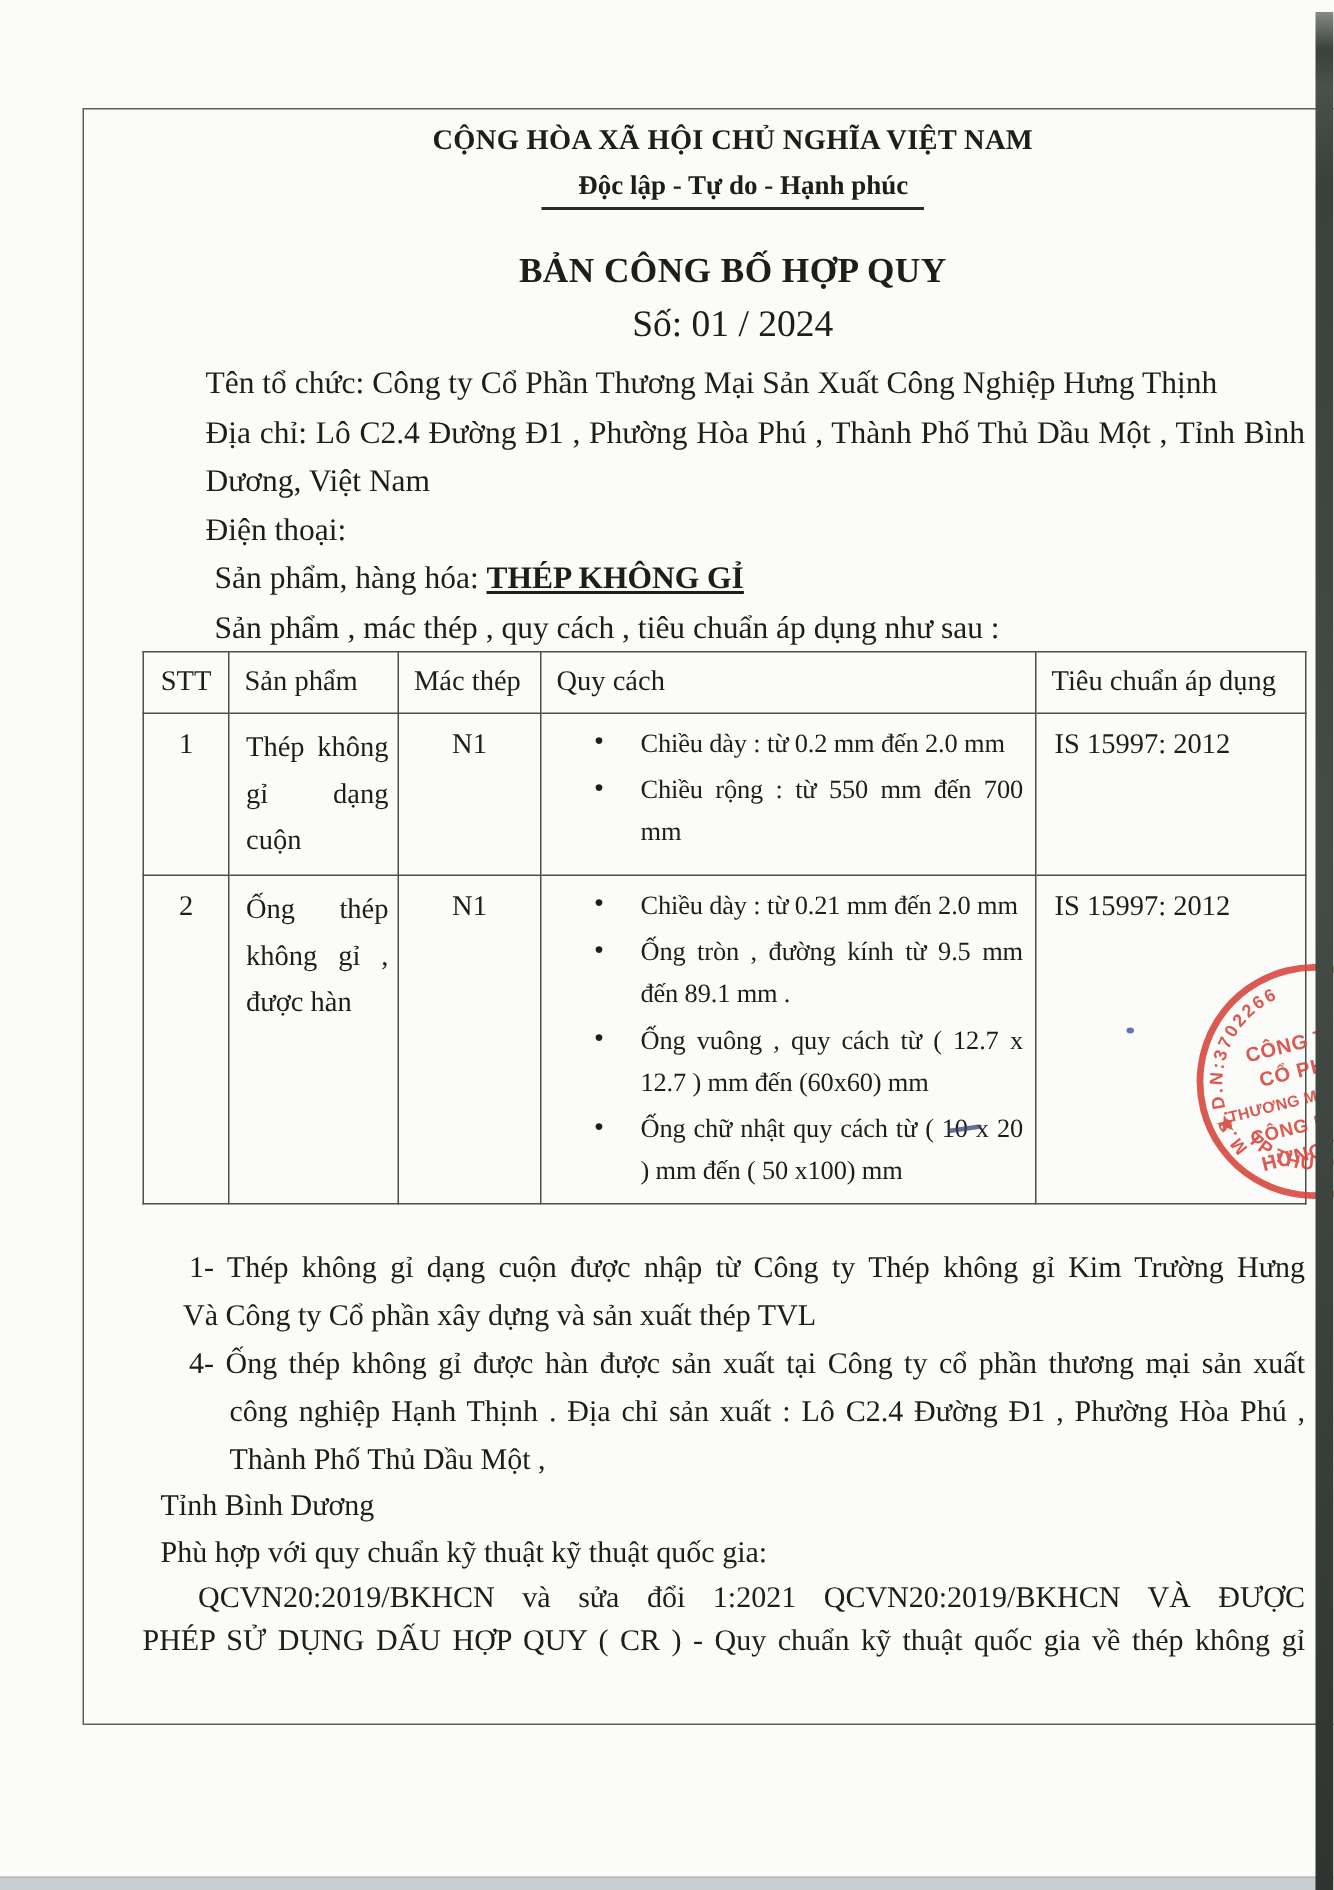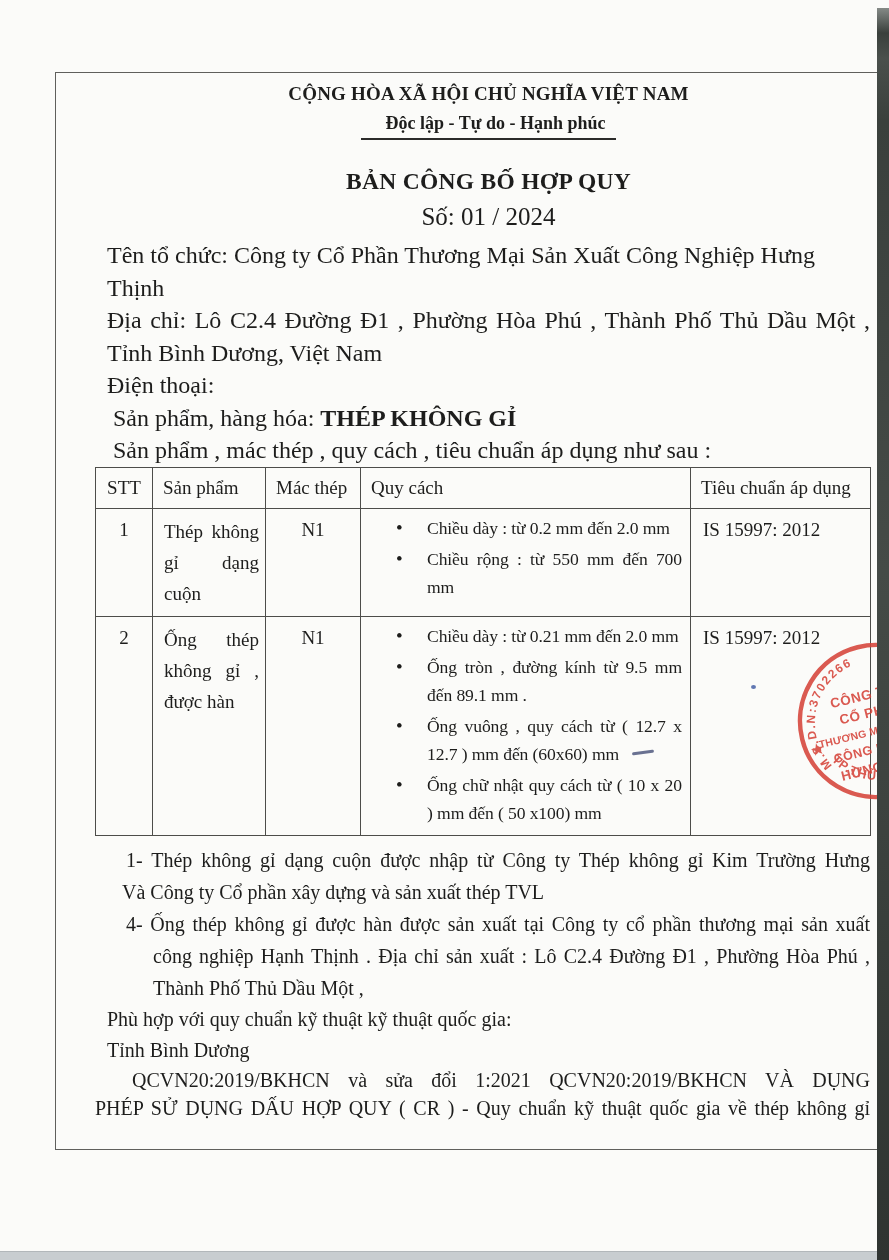--- a/index.html
+++ b/index.html
@@ -17,25 +17,25 @@
   .center { text-align:center; }
   .motto1 { font-size:19px; font-weight:bold; line-height:26px; letter-spacing:.2px; }
   .motto2-wrap { margin-top:4px; }
   .motto2 {
     display:inline-block; font-size:18px; font-weight:bold; line-height:24px;
     border-bottom:2.5px solid #2b2b2a; padding:0 10px 3px 24px;
   }
   .doc-title { font-size:23.5px; font-weight:bold; margin-top:26px; line-height:30px; letter-spacing:.3px; }
   .doc-number { font-size:25px; margin-top:8px; line-height:26px; }
 
-  .info { font-size:24px; line-height:32.5px; margin-top:9px; }
+  .info { font-size:21px; line-height:32.5px; margin-top:9px;margin-left:30px; }
   .info p { margin:0; }
   .just { text-align:justify; }
   .ind6 { padding-left:6px; }
-  .b { font-weight:bold; }
+  .b { font-weight:bold;text-decoration:underline; }
 
   table.spec-table {
     border-collapse:collapse; table-layout:fixed;
     margin-left:-12px; width:775px; font-size:19px;
   }
   .spec-table th, .spec-table td {
     border:1.6px solid #4d4d4a; vertical-align:top; box-sizing:border-box;
   }
   .spec-table th { font-weight:normal; text-align:left; padding:7px 10px; line-height:26px;margin-top:34px; }
   th.c { text-align:center; padding:7px 2px; }
@@ -44,21 +44,21 @@
   td.grade { text-align:center; padding-top:7px; line-height:27px; }
   td.specs { padding:5px 8px 5px 33px; }
   td.std { padding:7px 4px 7px 12px; line-height:27px; }
   ul.spec-list { margin:0; padding:0; list-style:none; }
   li.spec-item {
     position:relative; padding-left:33px; margin:0 0 3px 0;
     line-height:28px; text-align:justify; font-size:17.6px; letter-spacing:-0.1px;
   }
   li.spec-item::before { content:"•"; position:absolute; left:2px; top:0; font-size:19px; }
 
-  .notes { margin:8px 0 0 19px; width:744px; font-size:20px; line-height:32px; }
+  .notes { margin:26px 0 0 19px; width:744px; font-size:20px; line-height:32px; }
   .notes div { margin:0; }
   .jlast { text-align:justify; text-align-last:justify; }
   .n1l2 { margin-left:-4px !important; }
   .n2cont { margin-left:27px !important; width:717px; }
   .plain { font-size:20px; line-height:31px; }
   .qcvn { margin-left:-12px; width:775px; font-size:20px; line-height:28.5px; }
   .q1 { text-indent:37px; }
 
   
   .stamp {
@@ -149,24 +149,24 @@
       </tbody>
     </table>
 
     <div class="notes">
       <div class="jlast">1-  Thép không gỉ dạng cuộn được nhập từ Công ty Thép không gỉ Kim Trường Hưng</div>
       <div class="n1l2">Và Công ty Cổ phần xây dựng và sản xuất thép TVL</div>
       <div class="jlast">4-  Ống thép không gỉ được hàn được sản xuất tại Công ty cổ phần thương mại sản xuất</div>
       <div class="n2cont jlast">công nghiệp Hạnh Thịnh . Địa chỉ sản xuất : Lô C2.4 Đường Đ1 , Phường Hòa Phú ,</div>
       <div class="n2cont">Thành Phố Thủ Dầu Một ,</div>
     </div>
+    <div class="plain">Tỉnh Bình Dương</div>
     <div class="plain">Phù hợp với quy chuẩn kỹ thuật kỹ thuật quốc gia:</div>
-    <div class="plain">Tỉnh Bình Dương</div>
     <div class="qcvn">
-      <div class="q1 jlast">QCVN20:2019/BKHCN và sửa đổi 1:2021 QCVN20:2019/BKHCN VÀ DỤNG</div>
+      <div class="q1 jlast">QCVN20:2019/BKHCN và sửa đổi 1:2021 QCVN20:2019/BKHCN VÀ ĐƯỢC</div>
       <div class="jlast">PHÉP SỬ DỤNG DẤU HỢP QUY ( CR ) -  Quy chuẩn kỹ thuật quốc gia về thép không gỉ</div>
     </div>
 
   </div>
 </div>
 
 <svg class="stamp" viewBox="0 0 162 162">
   <g fill="#d6443a">
     <circle cx="81" cy="81" r="76" fill="none" stroke-width="4.5" stroke="#d6443a"></circle>
     <defs>

